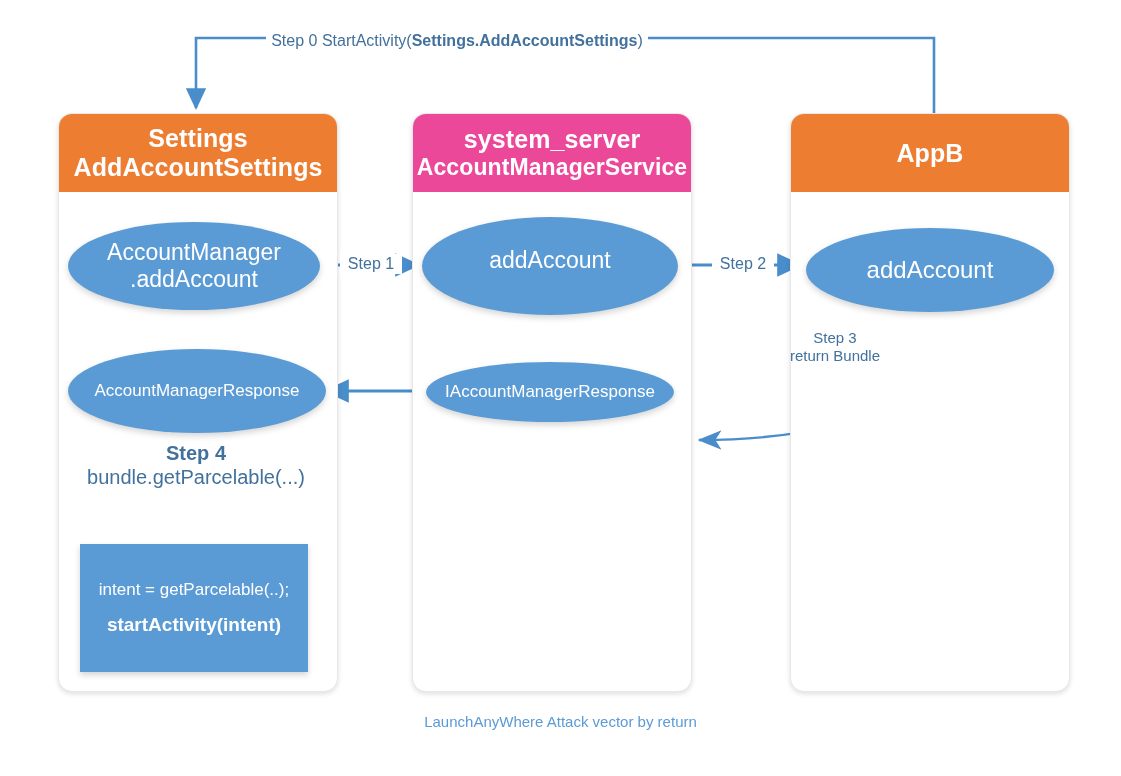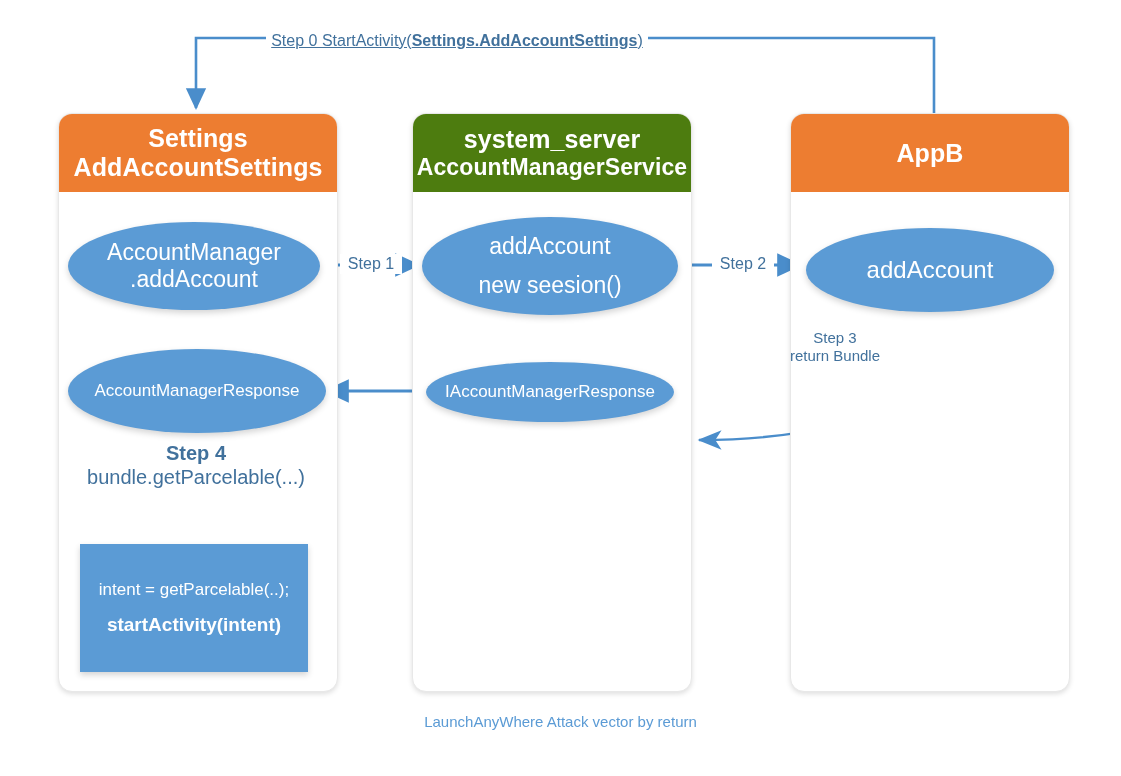--- a/index.html
+++ b/index.html
@@ -158,60 +158,59 @@
   </svg>
 
   <div class="lane" style="left:58px; top:113px; width:278px; height:577px;">
     <div class="lane-header" style="background:#ED7D31;">
       <div class="t1">Settings</div>
       <div class="t2">AddAccountSettings</div>
     </div>
   </div>
 
   <div class="lane" style="left:412px; top:113px; width:278px; height:577px;">
-    <div class="lane-header" style="background:#4d7c0f;">
+    <div class="lane-header" style="background:#ec4899;">
       <div class="t1">system_server</div>
       <div class="t2" style="font-size:23px;">AccountManagerService</div>
     </div>
   </div>
 
   <div class="lane" style="left:790px; top:113px; width:278px; height:577px;">
     <div class="lane-header" style="background:#ED7D31;">
       <div class="t1">AppB</div>
     </div>
   </div>
 
   <div class="ellipse" style="left:68px; top:222px; width:252px; height:88px; font-size:23px;">
     <div class="line">AccountManager</div>
     <div class="line">.addAccount</div>
   </div>
 
   <div class="ellipse" style="left:422px; top:217px; width:256px; height:98px; font-size:23px;">
     <div class="line" style="margin-bottom:12px;">addAccount</div>
-    <div class="line">new seesion()</div>
   </div>
 
   <div class="ellipse" style="left:806px; top:228px; width:248px; height:84px; font-size:24px;">
     <div class="line">addAccount</div>
   </div>
 
   <div class="ellipse" style="left:426px; top:362px; width:248px; height:60px; font-size:17px;">
     <div class="line">IAccountManagerResponse</div>
   </div>
 
   <div class="ellipse" style="left:68px; top:349px; width:258px; height:84px; font-size:17px;">
     <div class="line">AccountManagerResponse</div>
   </div>
 
   <div class="code-box" style="left:80px; top:544px; width:228px; height:128px;">
     <div class="c1">intent = getParcelable(..);</div>
     <div class="c2">startActivity(intent)</div>
   </div>
 
-  <div class="label" style="left:0; top:31px; width:914px; font-size:16px;text-decoration:underline;">
+  <div class="label" style="left:0; top:31px; width:914px; font-size:16px;">
     <span style="background:#ffffff; padding:0 5px;">
       <span>Step 0  StartActivity(</span><span style="font-weight:bold;">Settings.AddAccountSettings</span><span>)</span>
     </span>
   </div>
 
   <div class="label" style="left:340px; top:254px; width:62px; font-size:16px; background:#ffffff;">
     <span>Step 1</span>
   </div>
 
   <div class="label" style="left:712px; top:254px; width:62px; font-size:16px; background:#ffffff;">

